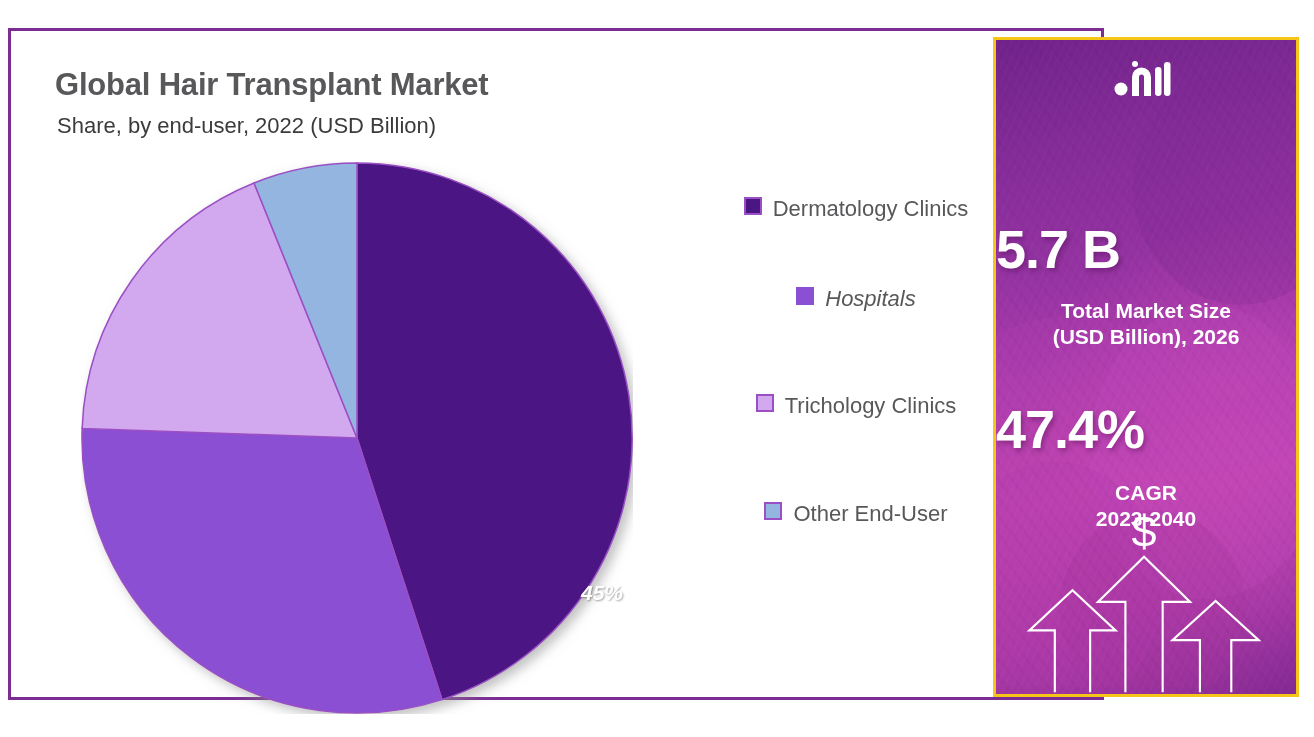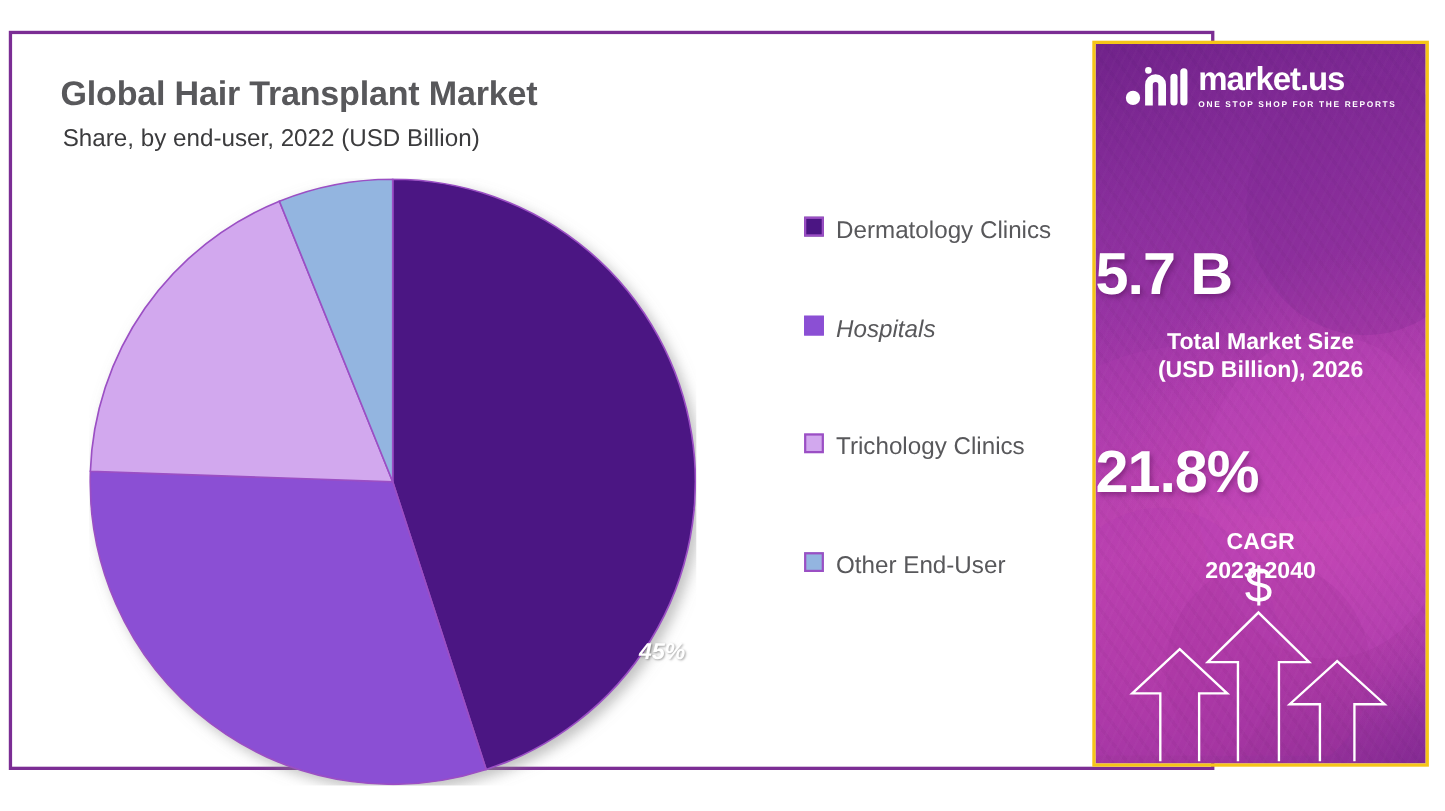--- a/index.html
+++ b/index.html
@@ -81,20 +81,21 @@
   #legend {
     position: absolute;
     left: 720px;
     top: 160px;
     width: 250px;
   }
   .legend-item {
     display: flex;
     align-items: flex-start;
     margin-bottom: 55px;
+    justify-content: center;
   }
   .legend-swatch {
     width: 18px;
     height: 18px;
     flex: 0 0 18px;
     margin-top: 6px;
     margin-right: 11px;
     box-sizing: border-box;
   }
   .legend-label {
@@ -254,33 +255,29 @@
     <div id="stats-texture"></div>
 
     <div id="logo-row">
       <svg id="logo-mark" width="58" height="40" viewBox="0 0 58 40">
         <circle cx="8" cy="31" r="6.5" fill="#ffffff"></circle>
         <path d="M19 38 L19 19 A9.5 9.5 0 0 1 38 19 L38 38 L31 38 L31 19 A2.5 2.5 0 0 0 26 19 L26 38 Z" fill="#ffffff"></path>
         <rect x="42" y="9" width="6.5" height="29" rx="3.2" fill="#ffffff"></rect>
         <rect x="51" y="4" width="6.5" height="34" rx="3.2" fill="#ffffff"></rect>
         <circle cx="22" cy="6" r="3" fill="#ffffff"></circle>
       </svg>
-      <div id="logo-text-block">
-        <div id="logo-wordmark">market.us</div>
-        <div id="logo-tagline">ONE STOP SHOP FOR THE REPORTS</div>
-      </div>
     </div>
 
     <div class="stat-big" id="market-size-value">5.7 B</div>
     <div class="stat-sub" id="market-size-caption">
       <div>Total Market Size</div>
       <div>(USD Billion), 2026</div>
     </div>
 
-    <div class="stat-big" id="cagr-value">21.8%</div>
+    <div class="stat-big" id="cagr-value">47.4%</div>
     <div class="stat-sub" id="cagr-caption">
       <div>CAGR</div>
       <div>2023-2040</div>
     </div>
 
     <svg id="arrows-art" viewBox="0 0 306 190">
       <g fill="none" stroke="#ffffff" stroke-width="2.2">
         <path d="M60 190 L60 127 L34 127 L78 86 L122 127 L96 127 L96 190"></path>
         <path d="M132 190 L132 98 L104 98 L151 52 L198 98 L170 98 L170 190"></path>
         <path d="M208 190 L208 137 L180 137 L224 97 L268 137 L240 137 L240 190"></path>

